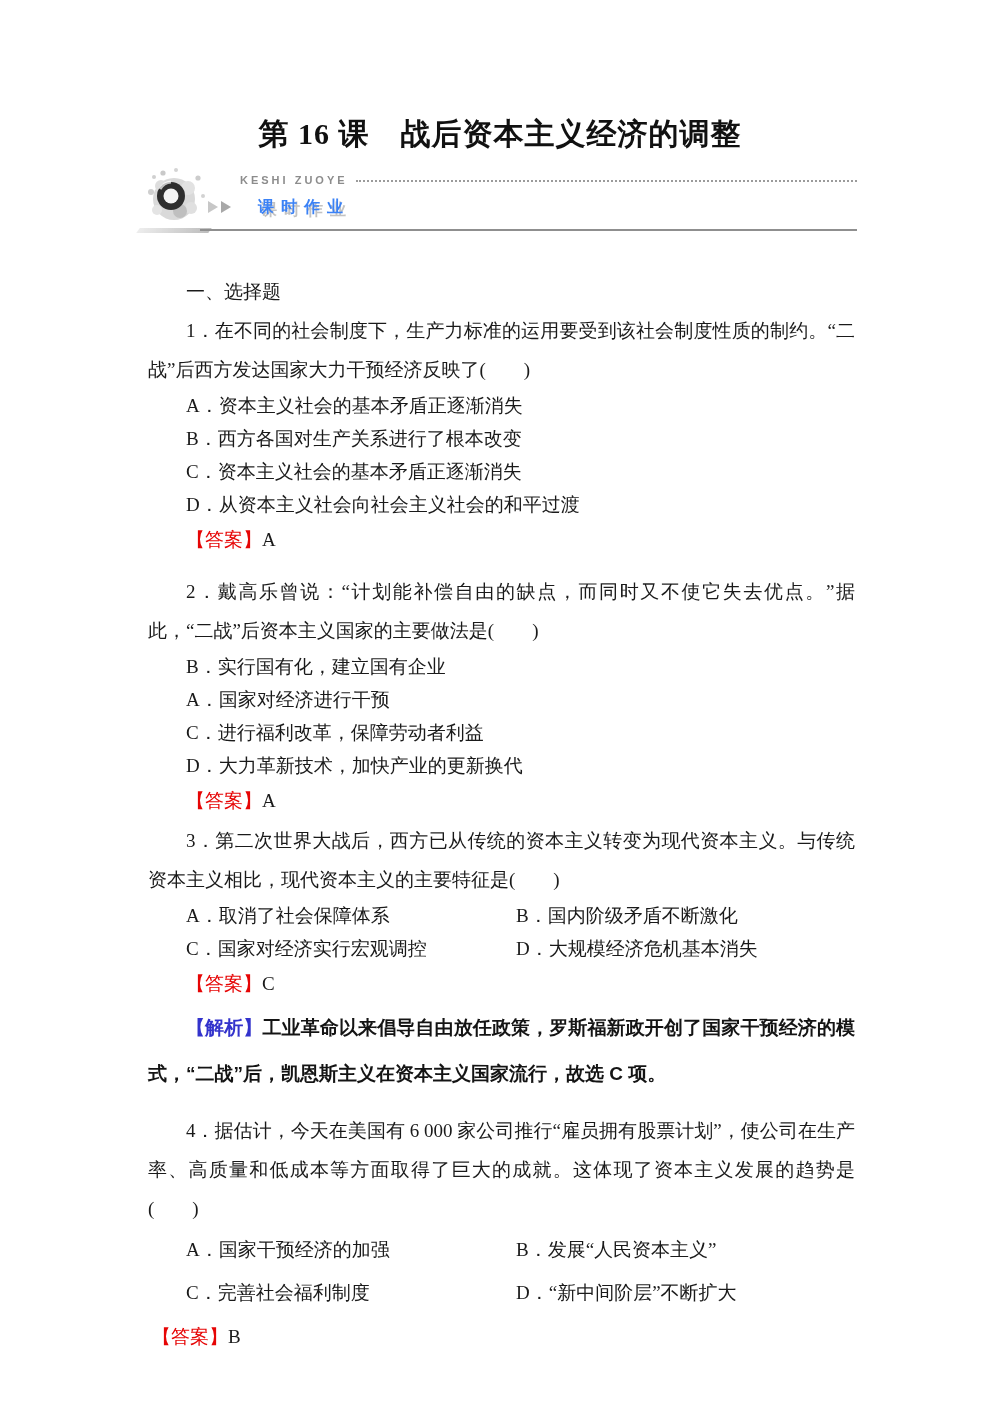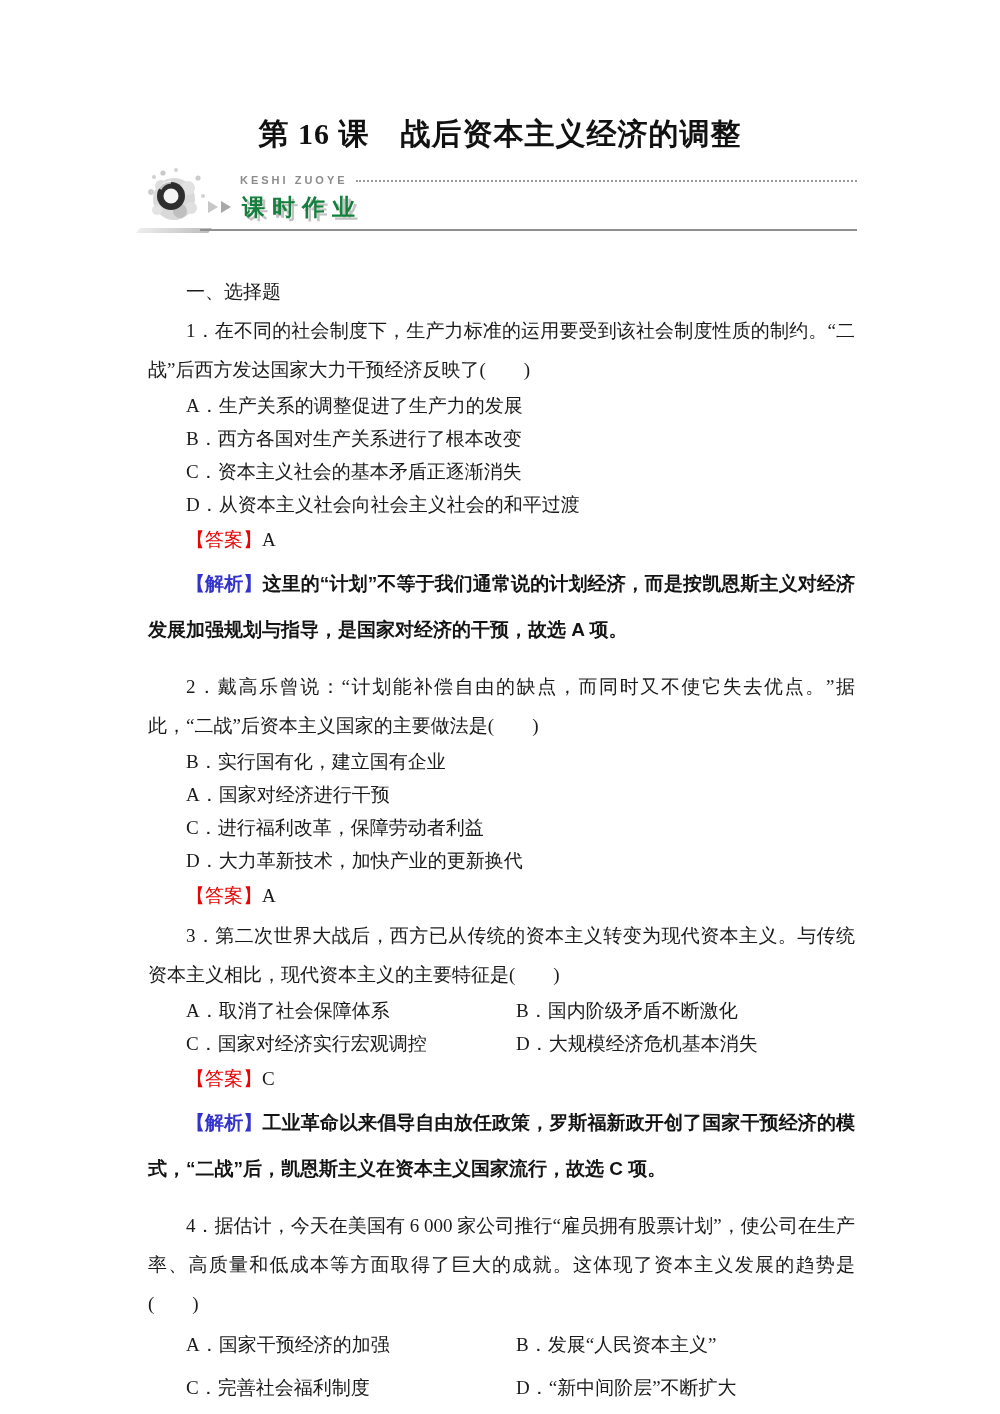--- a/index.html
+++ b/index.html
@@ -65,25 +65,25 @@
   .tri {
     width: 0; height: 0;
     border-top: 6px solid transparent;
     border-bottom: 6px solid transparent;
     border-left: 10px solid #c7c7c7;
     margin-right: 3px;
   }
   .tri.dark { border-left-color: #a8a8a8; }
   .banner-label {
     font-family: "Liberation Sans", sans-serif;
-    font-size: 23px;
+    font-size: 16px;
     font-weight: bold;
     letter-spacing: 7px;
-    color: #15803d;
-    margin-left: 8px;
+    color: #3b82f6;
+    margin-left: 24px;
     text-shadow: 3px 3px 0 #c2c2c2;
     white-space: nowrap;
   }
   .banner-underline {
     position: absolute;
     left: 52px; right: 0; bottom: 2px;
     height: 2px;
     background: #8f8f8f;
   }
   .banner-swoosh {
@@ -176,26 +176,25 @@
     </div>
     <span class="banner-swoosh"></span>
     <span class="banner-underline"></span>
   </div>
 
   <div class="content">
 
     <p class="heading">一、选择题</p>
 
     <p class="stem">1．在不同的社会制度下，生产力标准的运用要受到该社会制度性质的制约。“二战”后西方发达国家大力干预经济反映了(　　)</p>
-    <p class="option">A．生产关系的调整促进了生产力的发展</p>
+    <p class="option">A．资本主义社会的基本矛盾正逐渐消失</p>
     <p class="option">B．西方各国对生产关系进行了根本改变</p>
     <p class="option">C．资本主义社会的基本矛盾正逐渐消失</p>
     <p class="option">D．从资本主义社会向社会主义社会的和平过渡</p>
     <p class="answer"><span class="answer-label">【答案】</span><span>A</span></p>
-    <p class="analysis"><span class="analysis-label">【解析】</span><span>这里的“计划”不等于我们通常说的计划经济，而是按凯恩斯主义对经济发展加强规划与指导，是国家对经济的干预，故选 A 项。</span></p>
 
     <p class="stem gap">2．戴高乐曾说：“计划能补偿自由的缺点，而同时又不使它失去优点。”据此，“二战”后资本主义国家的主要做法是(　　)</p>
     <p class="option">B．实行国有化，建立国有企业</p>
     <p class="option">A．国家对经济进行干预</p>
     <p class="option">C．进行福利改革，保障劳动者利益</p>
     <p class="option">D．大力革新技术，加快产业的更新换代</p>
     <p class="answer"><span class="answer-label">【答案】</span><span>A</span></p>
 
     <p class="stem">3．第二次世界大战后，西方已从传统的资本主义转变为现代资本主义。与传统资本主义相比，现代资本主义的主要特征是(　　)</p>
     <div class="opt-grid">

